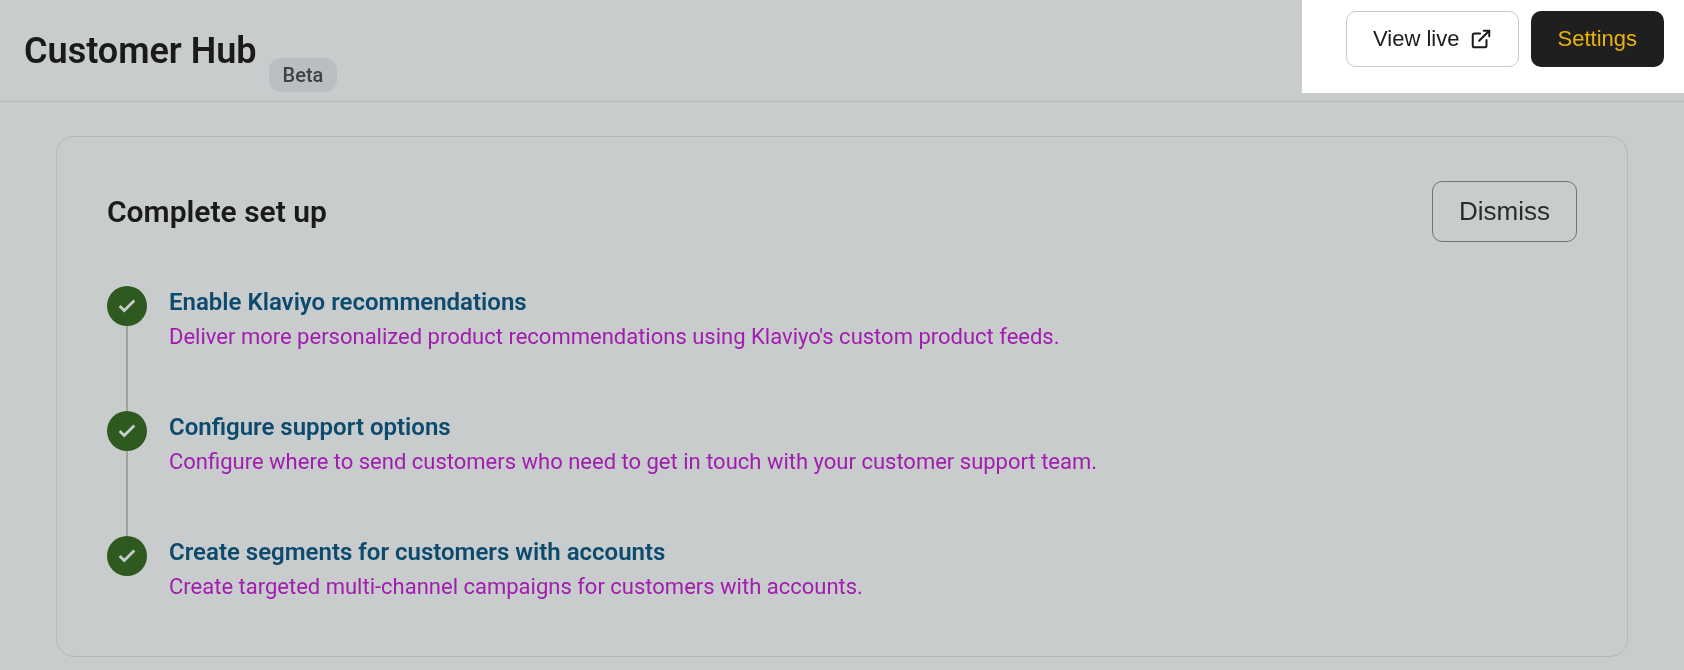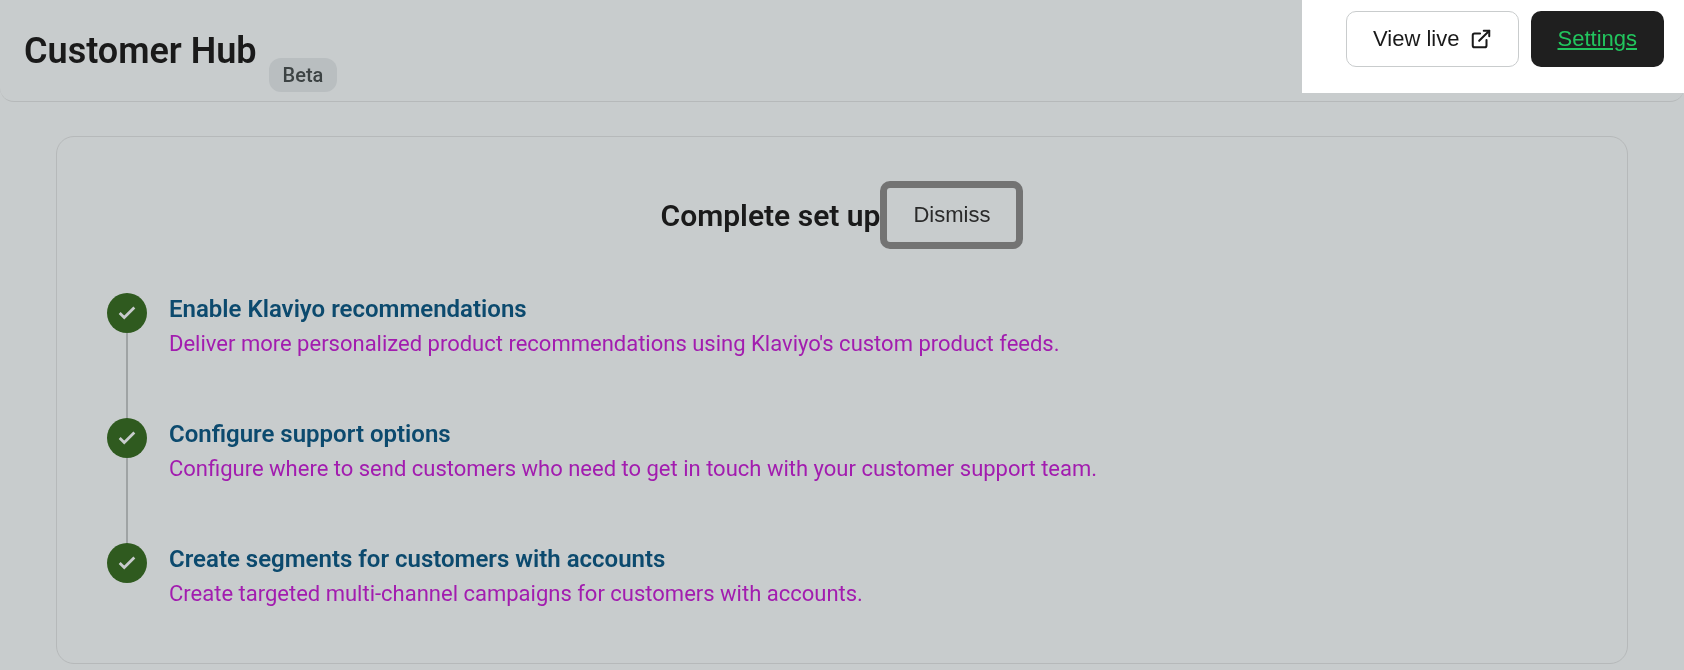--- a/index.html
+++ b/index.html
@@ -15,21 +15,20 @@
       overflow: hidden;
       position: relative;
     }
     .header {
       display: flex;
       align-items: center;
       justify-content: space-between;
       padding: 20px 24px;
       border-bottom: 1px solid #b6b9ba;
       height: 102px;
-      border-radius: 14px;
     }
     .header-left {
       display: flex;
       align-items: center;
       gap: 12px;
     }
     .page-title {
       font-size: 36px;
       font-weight: 600;
       color: #1a1a1a;
@@ -65,52 +64,51 @@
       border: 1px solid transparent;
       line-height: 1.2;
     }
     .btn-outline {
       background: #ffffff;
       border: 1px solid #c9cccd;
       color: #1a1a1a;
     }
     .btn-dark {
       background: #1f1f1f;
-      color: #22c55e;
-      text-decoration: underline;
+      color: #eab308;
     }
     .external-icon {
       width: 22px;
       height: 22px;
       flex-shrink: 0;
     }
     .content {
       padding: 34px 56px;
     }
     .card {
       border: 1px solid #b6b9ba;
       border-radius: 18px;
       padding: 44px 50px 54px 50px;
     }
     .card-header {
       display: flex;
       align-items: center;
-      justify-content: center;
+      justify-content: space-between;
       margin-bottom: 44px;
     }
     .card-title {
       font-size: 30px;
       font-weight: 600;
       color: #1a1a1a;
     }
     .dismiss-btn {
       background: transparent;
-      border: 7px solid #737373;
+      border: 1px solid #737373;
       color: #2a2a2a;
-      font-size: 22px;
+      font-size: 26px;
       font-weight: 500;
       padding: 14px 26px;
       border-radius: 10px;
       cursor: pointer;
     }
     .steps {
       position: relative;
       padding-left: 0;
     }
     .step {

